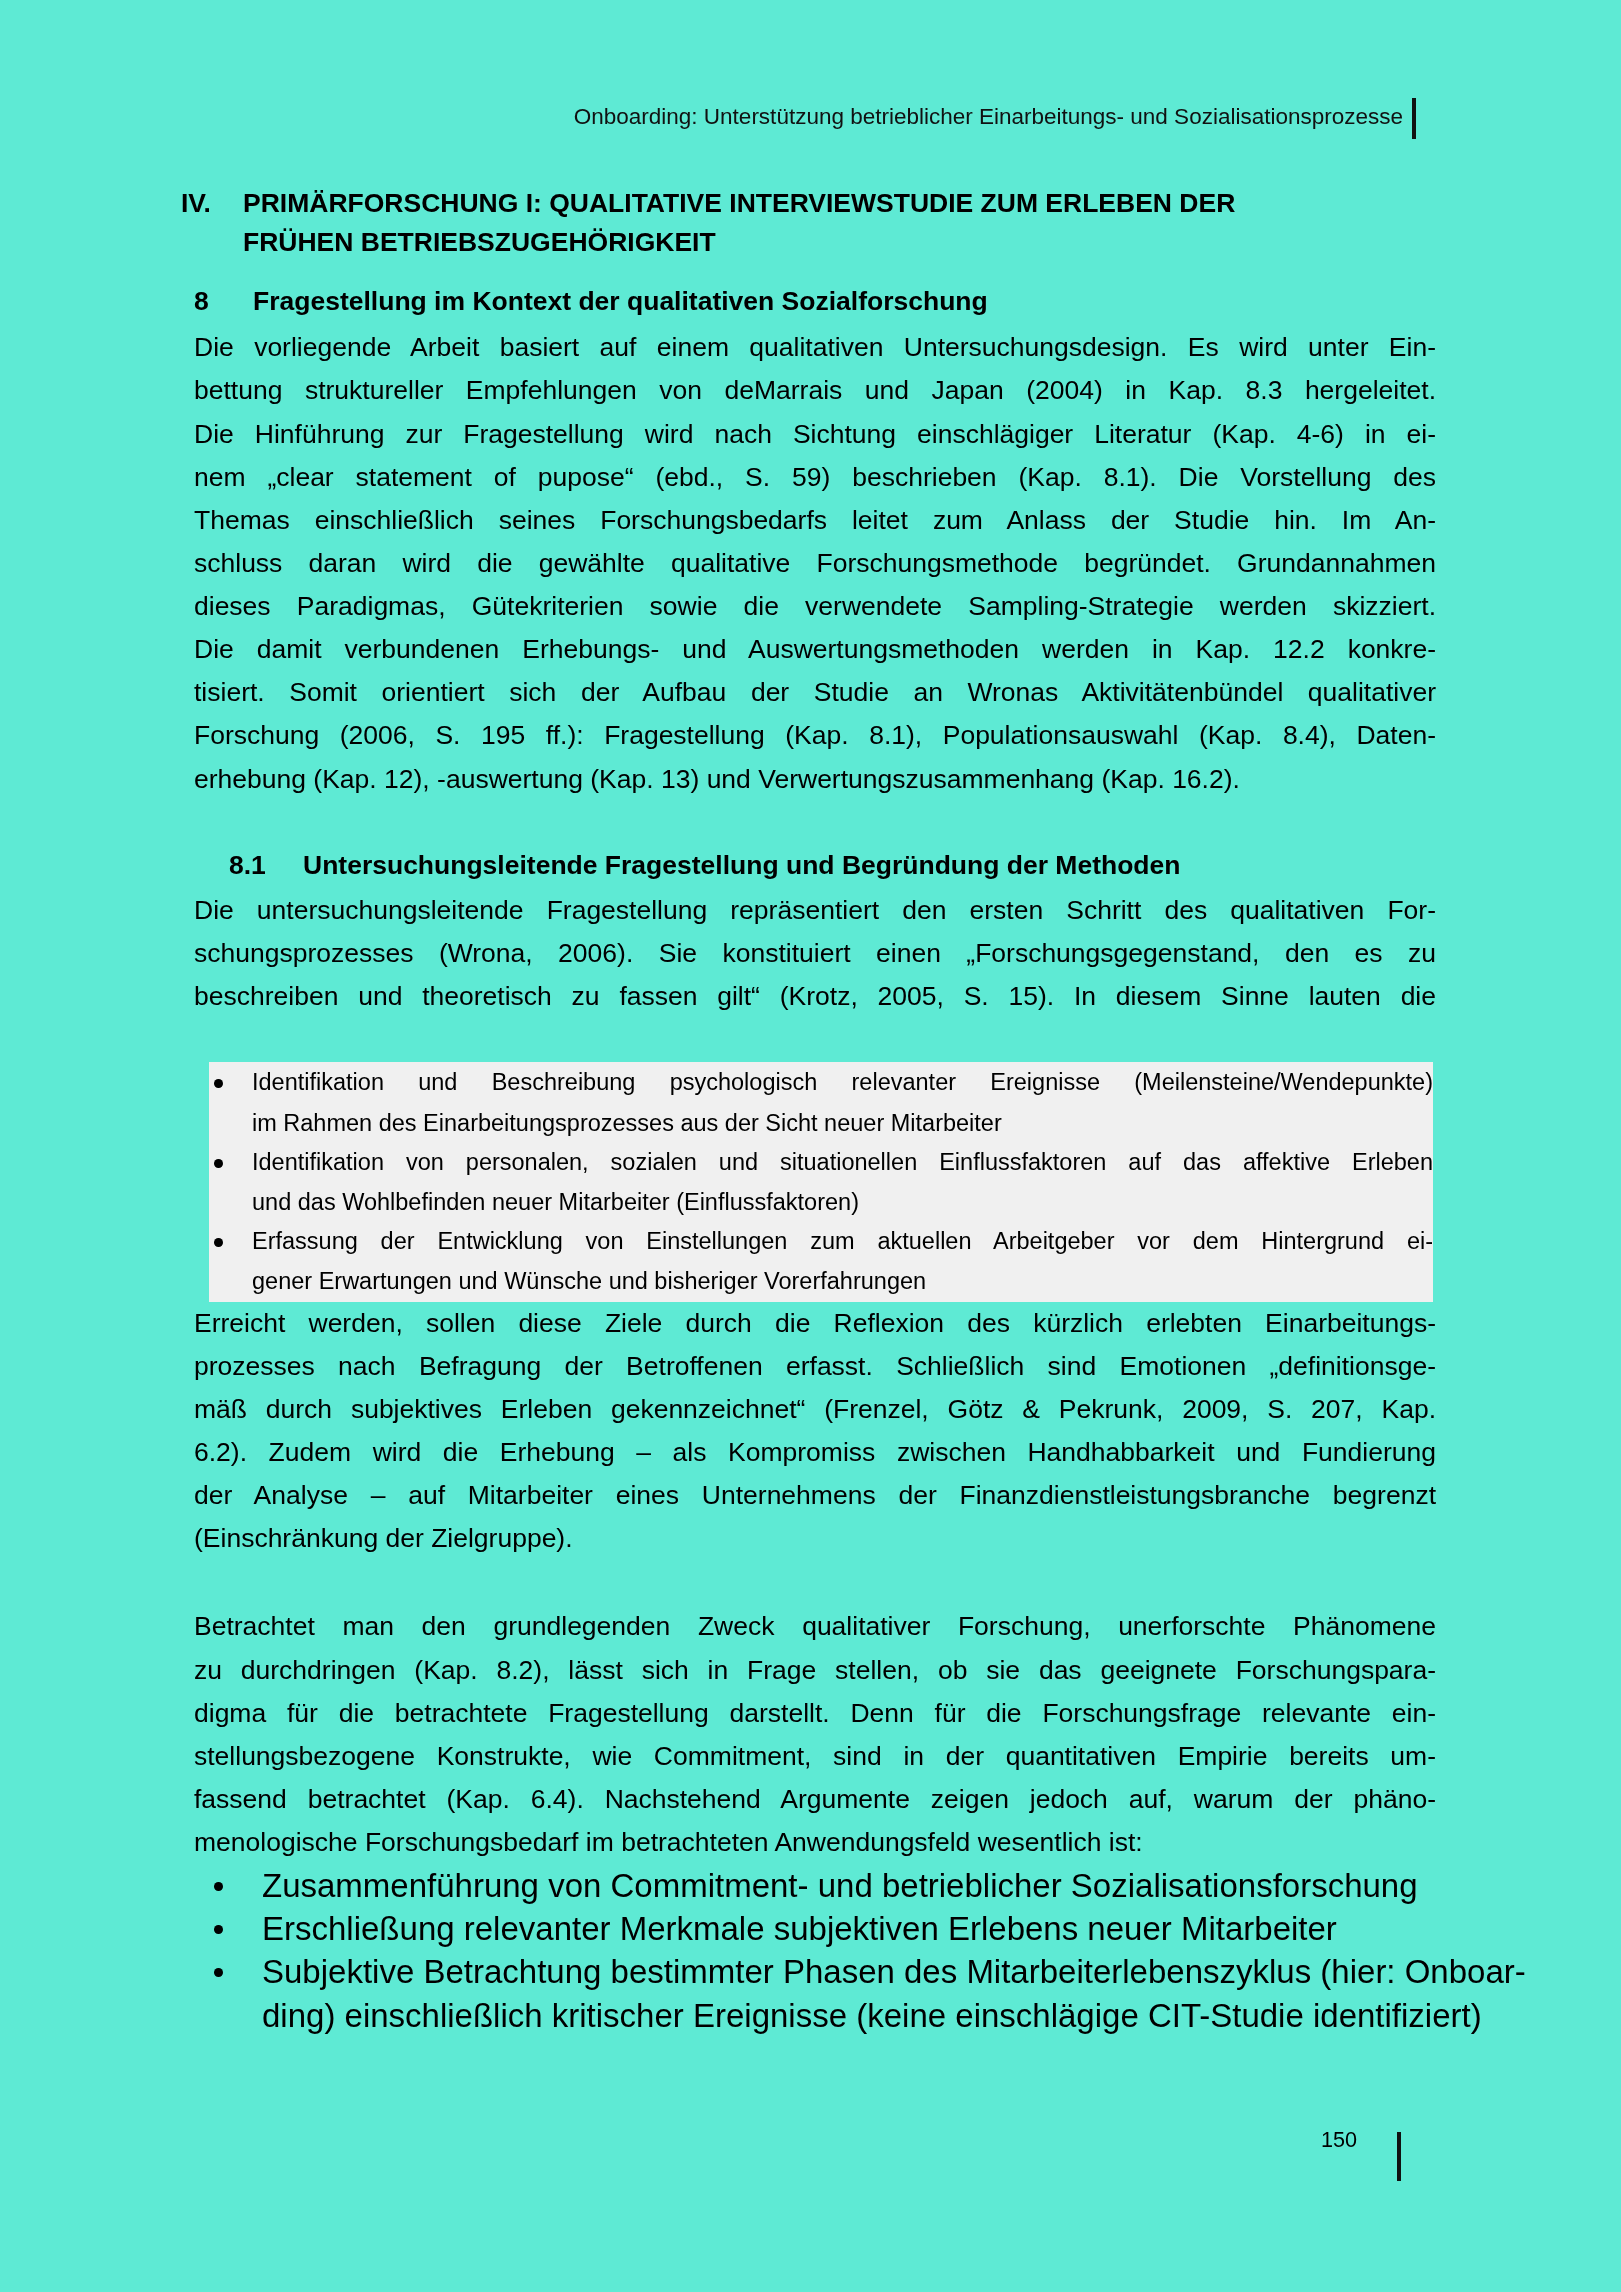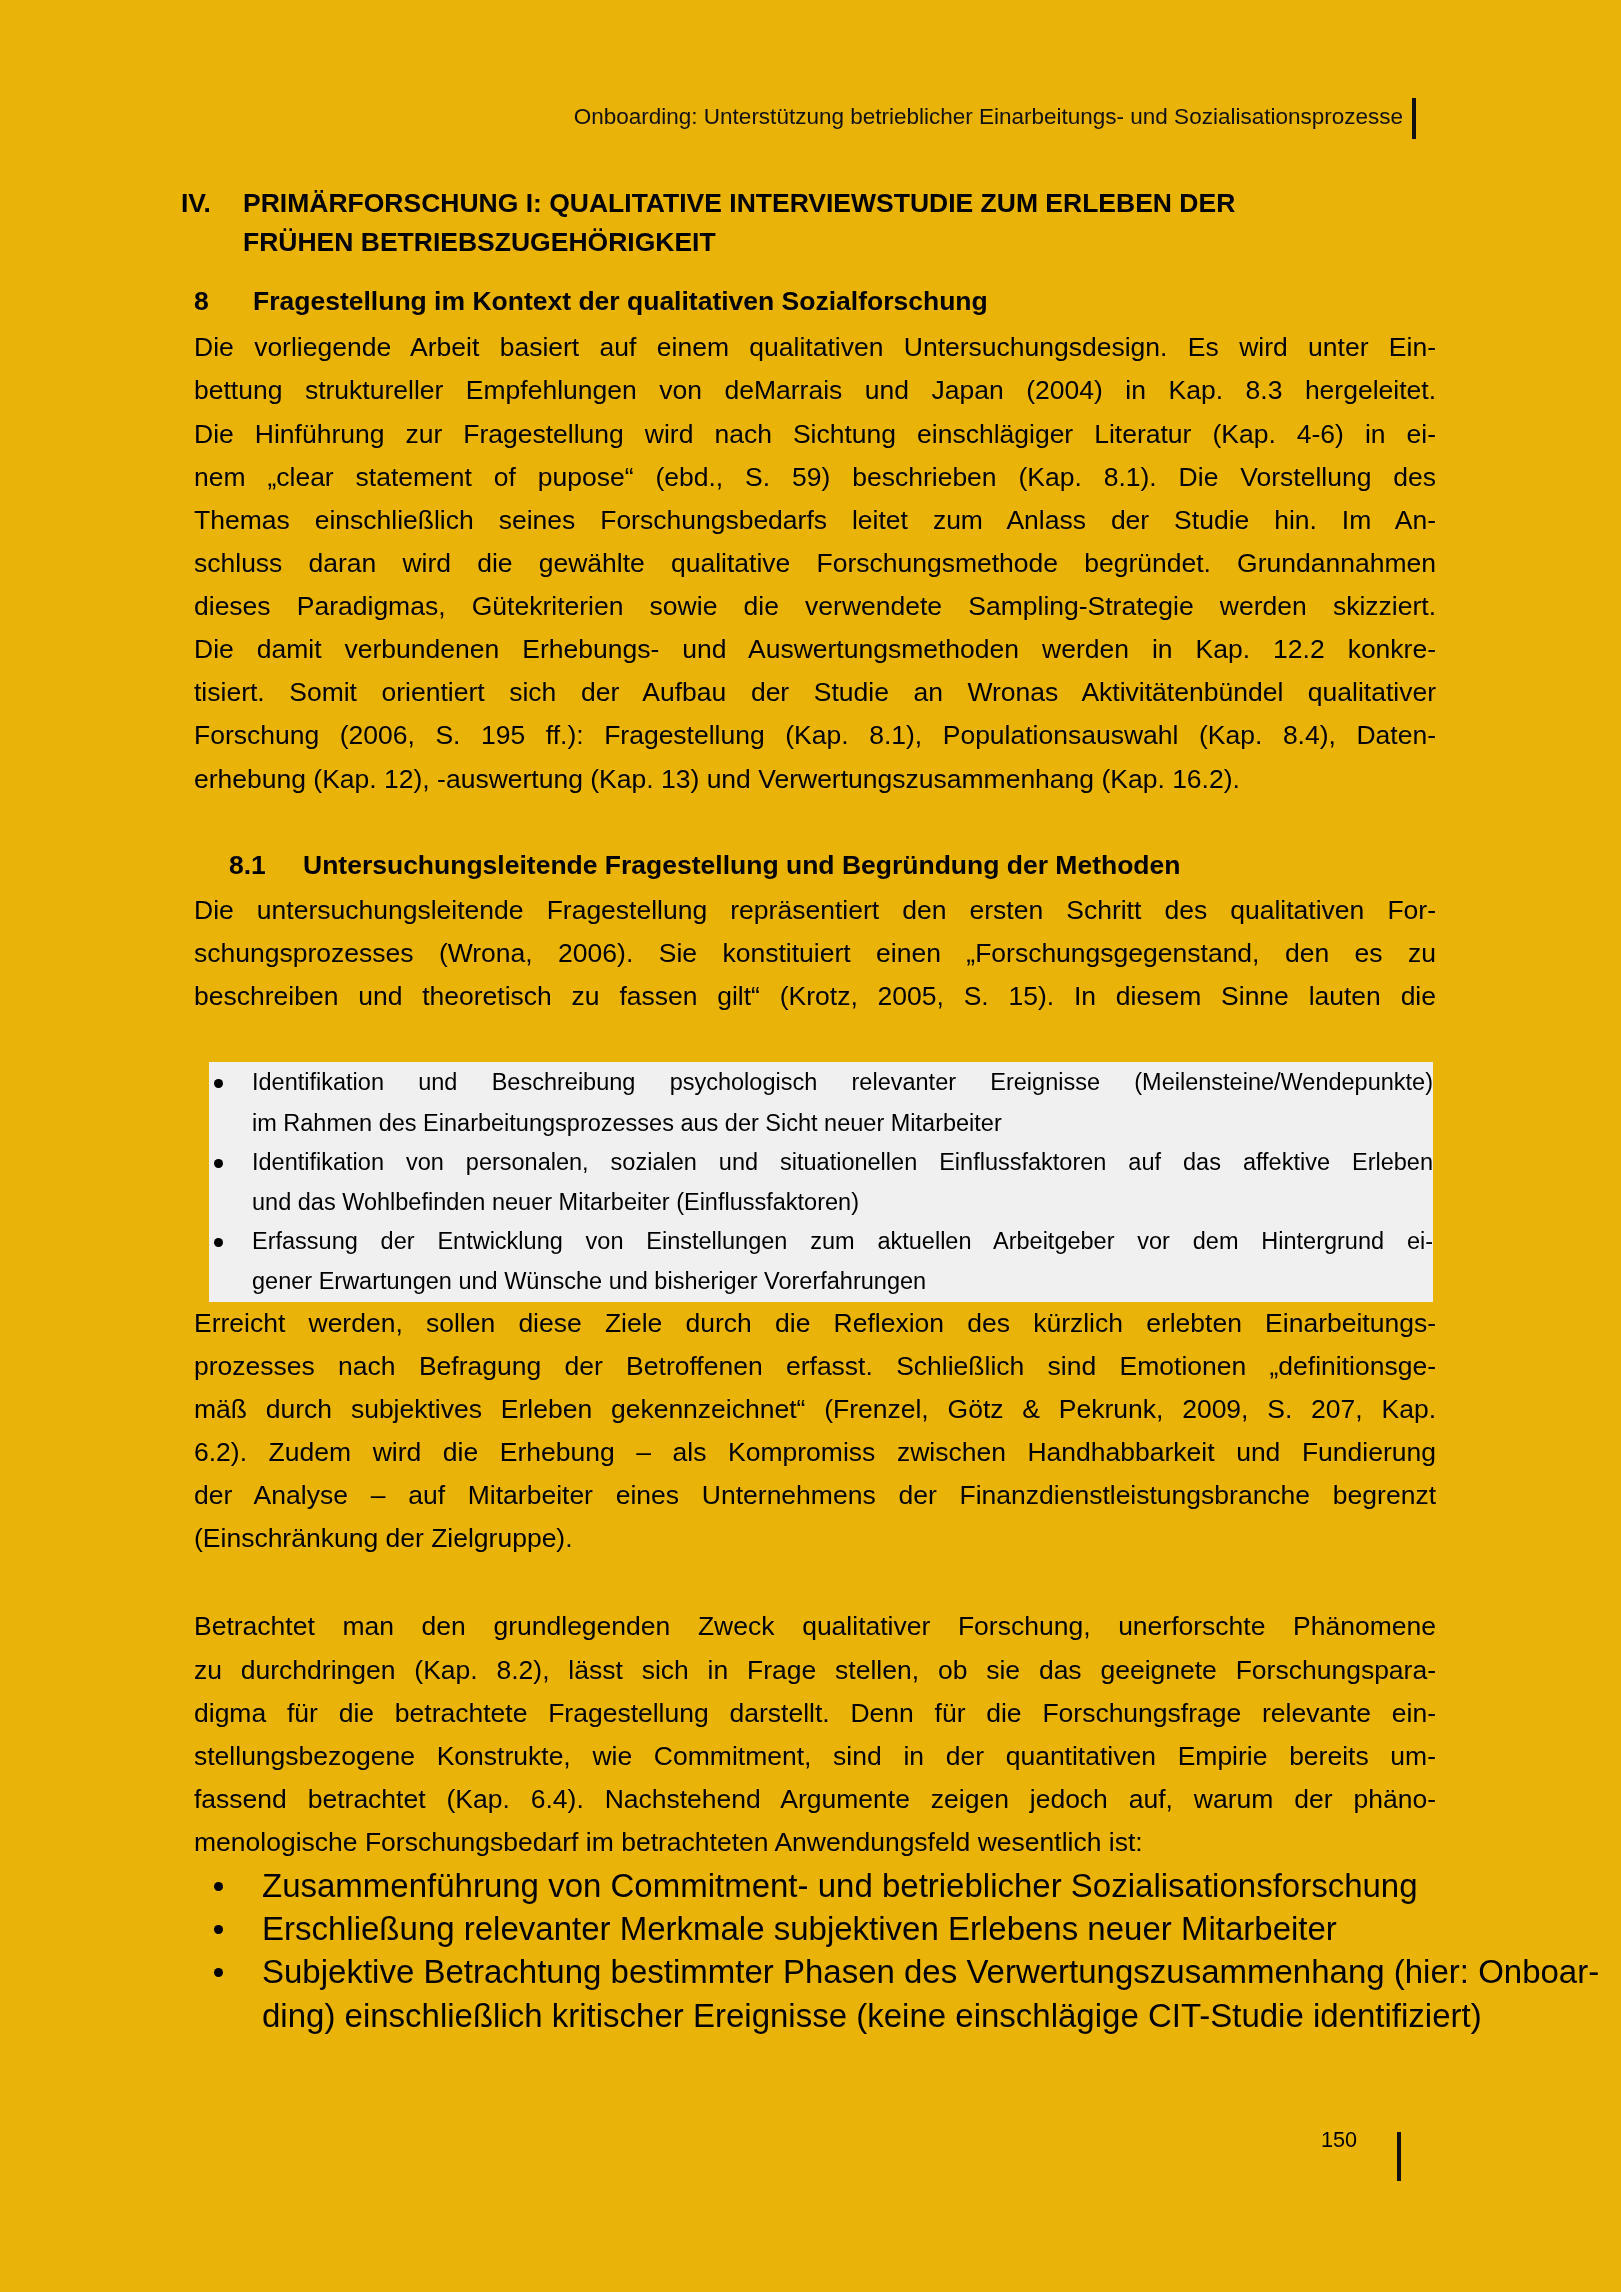--- a/index.html
+++ b/index.html
@@ -1,18 +1,18 @@
 <!DOCTYPE html>
 <html><head>
 <meta charset="utf-8">
 <style>
   html, body { margin: 0; padding: 0; background: #ffffff; }
   body { width: 1621px; height: 2293px; position: relative; overflow: hidden;
          font-family: "Liberation Sans", "DejaVu Sans", sans-serif; color: #000; }
-  .page { position: absolute; left: 0; top: 0; width: 1621px; height: 2293px; background: #eab308; }
+  .page { position: absolute; left: 0; top: 0; width: 1621px; height: 2293px; background: #5eead4; }
 
   .running-header { position: absolute; top: 104px; right: 218px; font-size: 22.5px; color: #111; white-space: nowrap; }
   .header-bar { position: absolute; left: 1412px; top: 98px; width: 3.9px; height: 41px; background: #111; }
 
   .part-heading { position: absolute; left: 181px; top: 184px; font-size: 26.5px; font-weight: bold; line-height: 39px; }
   .part-heading .num { position: absolute; left: 0; top: 0; }
   .part-heading .txt { position: absolute; left: 62px; top: 0; width: 1196px; white-space: nowrap; }
 
   .sec-heading { position: absolute; left: 194px; font-size: 26.5px; font-weight: bold; white-space: nowrap; }
   .sec-heading .num { display: inline-block; width: 59px; }
@@ -102,20 +102,20 @@
   <div class="line" style="top:1782px">fassend betrachtet (Kap. 6.4). Nachstehend Argumente zeigen jedoch auf, warum der phäno-</div>
   <div class="line last" style="top:1825px">menologische Forschungsbedarf im betrachteten Anwendungsfeld wesentlich ist:</div>
 
   <div class="bullet-dot" style="left:214px; top:1882px"></div>
   <div class="b2line last" style="top:1868px">Zusammenführung von Commitment- und betrieblicher Sozialisationsforschung</div>
 
   <div class="bullet-dot" style="left:214px; top:1925px"></div>
   <div class="b2line last" style="top:1911px">Erschließung relevanter Merkmale subjektiven Erlebens neuer Mitarbeiter</div>
 
   <div class="bullet-dot" style="left:214px; top:1968px"></div>
-  <div class="b2line" style="top:1954px">Subjektive Betrachtung bestimmter Phasen des Verwertungszusammenhang (hier: Onboar-</div>
+  <div class="b2line" style="top:1954px">Subjektive Betrachtung bestimmter Phasen des Mitarbeiterlebenszyklus (hier: Onboar-</div>
   <div class="b2line last" style="top:1998px">ding) einschließlich kritischer Ereignisse (keine einschlägige CIT-Studie identifiziert)</div>
 
 
   <div class="page-number">150</div>
   <div class="footer-bar"></div>
 </div>
 
 
 </body></html>

